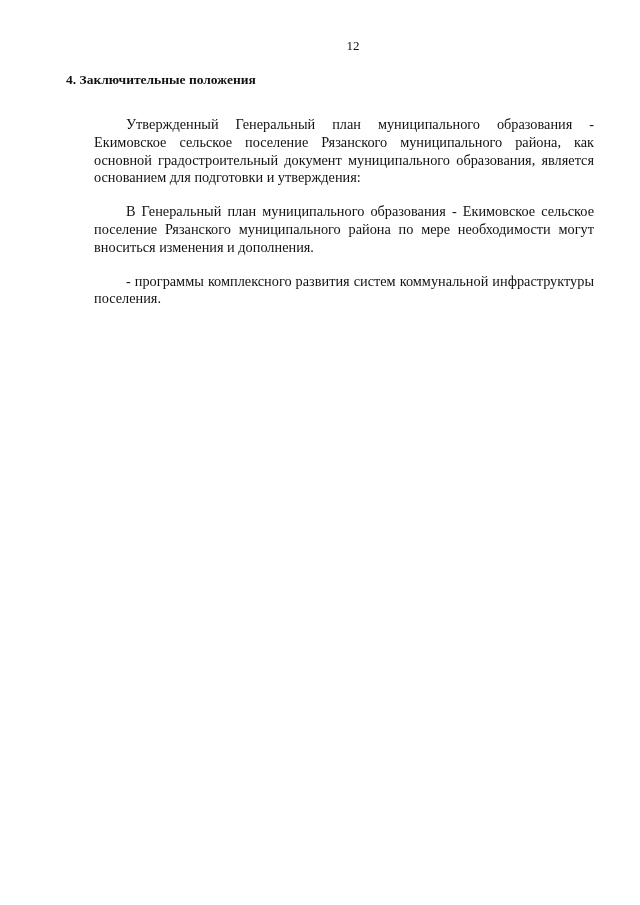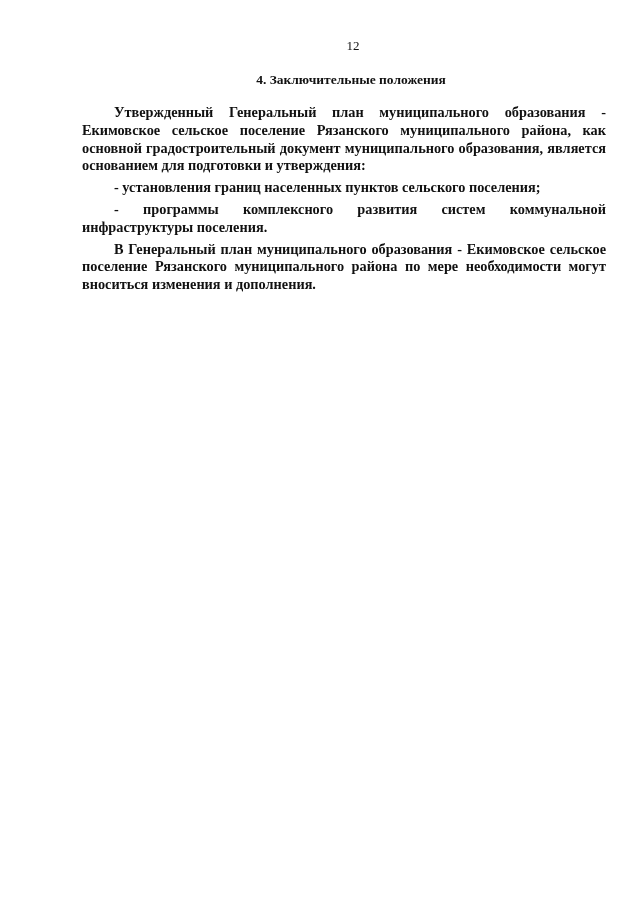--- a/index.html
+++ b/index.html
@@ -1,29 +1,28 @@
 <!DOCTYPE html>
 <html><head>
 <meta charset="utf-8">
 <style>
   html, body { margin: 0; padding: 0; background: #ffffff; }
   body { width: 640px; height: 905px; position: relative; overflow: hidden;
          font-family: "Liberation Serif", "DejaVu Serif", serif; color: #111; }
   .page-number { position: absolute; top: 38px; left: 0; width: 640px; padding-left: 66px; box-sizing: border-box;
                  text-align: center; font-size: 13px; }
   .heading { position: absolute; top: 72px; left: 0; width: 636px; padding-left: 66px; box-sizing: border-box;
-             text-align: center; font-size: 13.5px; font-weight: bold; }
+             text-align: left; font-size: 13.5px; font-weight: bold; }
   .body { position: absolute; top: 100px; left: 78px; width: 532px;
           font-size: 14.3px; line-height: 17.8px; text-align: justify; }
-  .body p { margin: 4px; text-indent: 32px; font-weight: bold; }
+  .body p { margin: 16px; text-indent: 32px; }
 </style>
 </head>
 <body>
 
 <div class="page-number">12</div>
 <div class="heading">4. Заключительные положения</div>
 
 <div class="body">
   <p>Утвержденный Генеральный план муниципального образования - Екимовское сельское поселение Рязанского муниципального района, как основной градостроительный документ муниципального образования, является основанием для подготовки и утверждения:</p>
-  <p>- установления границ населенных пунктов сельского поселения;</p>
+  <p>В Генеральный план муниципального образования - Екимовское сельское поселение Рязанского муниципального района по мере необходимости могут вноситься изменения и дополнения.</p>
   <p>- программы комплексного развития систем коммунальной инфраструктуры поселения.</p>
-  <p>В Генеральный план муниципального образования - Екимовское сельское поселение Рязанского муниципального района по мере необходимости могут вноситься изменения и дополнения.</p>
 </div>
 
 </body></html>

